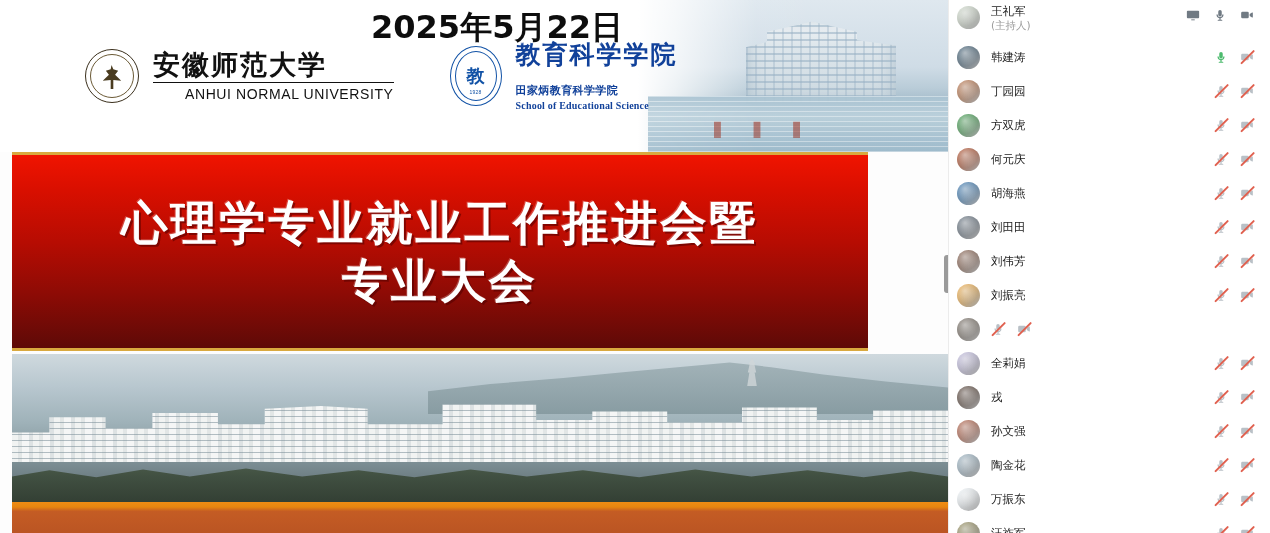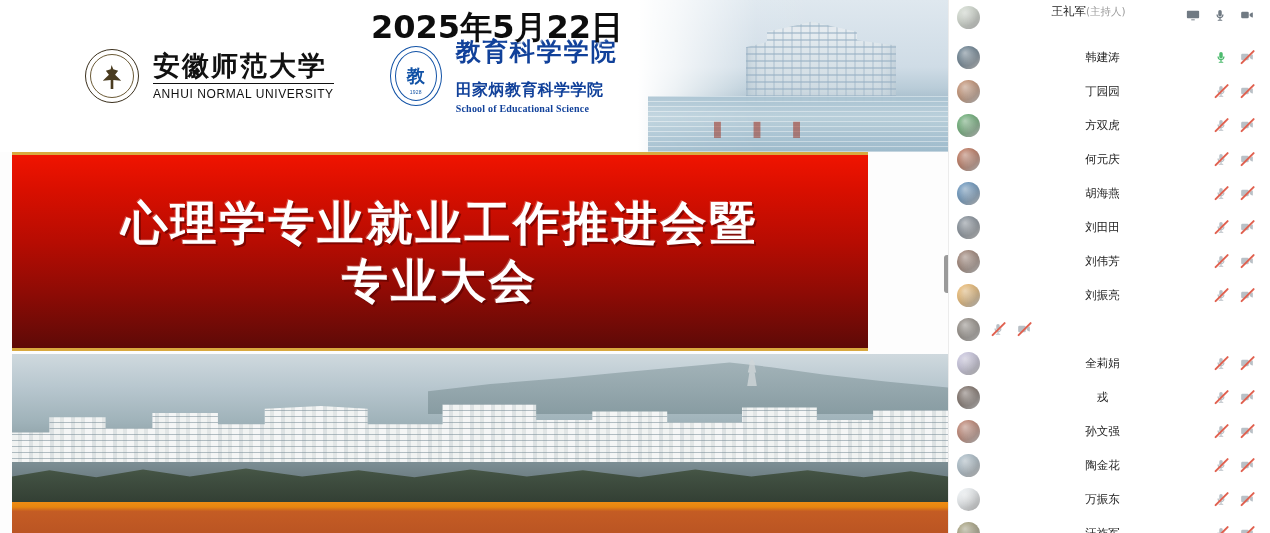--- a/index.html
+++ b/index.html
@@ -77,41 +77,42 @@
     clip-path: polygon(48% 0%, 56% 18%, 78% 24%, 64% 40%, 92% 66%, 56% 62%, 56% 100%, 44% 100%, 44% 62%, 8% 66%, 36% 40%, 22% 24%, 44% 18%);
   }
 
   .univ-name{
     font-family:"Liberation Serif","DejaVu Serif",serif;
     font-size:27px; font-weight:700; color:#111; letter-spacing:2px;
     border-bottom:1.6px solid #111; padding-bottom:1px; line-height:1.15;
     white-space:nowrap;
   }
   .univ-en{
-    font-size:12px; letter-spacing:.6px; color:#111; margin-top:3px; white-space:nowrap;
+    font-size:14px; letter-spacing:.6px; color:#111; margin-top:3px; white-space:nowrap;
     font-family:"Liberation Sans",sans-serif;
+    margin-left:32px;
   }
 
   .seal-blue{ width:52px; height:60px; border-radius:50%; border:1.8px solid #1152a6; position:relative; flex:none; background:#fff; }
   .seal-blue::before{ content:""; position:absolute; inset:4px; border-radius:50%; border:1px solid #1152a6; }
   .seal-blue-mark{
     position:absolute; left:50%; top:50%; transform:translate(-50%,-50%);
     width:22px; height:26px; color:#1152a6; font-size:18px; font-weight:700;
     display:flex; align-items:center; justify-content:center;
     font-family:"Liberation Serif",serif;
   }
   .seal-blue-year{
     position:absolute; left:50%; bottom:10px; transform:translateX(-50%);
     font-size:5px; color:#1152a6; letter-spacing:.2px;
   }
   .col-name{
     font-family:"Liberation Serif","DejaVu Serif",serif;
     font-size:25px; font-weight:700; color:#11419a; letter-spacing:2px; line-height:1.1; white-space:nowrap;
   }
-  .col-sub{ font-size:16px; color:#11419a; letter-spacing:.4px; margin-top:14px; white-space:nowrap; font-weight:700;
+  .col-sub{ font-size:11px; color:#11419a; letter-spacing:.4px; margin-top:14px; white-space:nowrap; font-weight:700;
     font-family:"Liberation Serif",serif;}
   .col-en{ font-size:10px; color:#11419a; letter-spacing:.2px; margin-top:2px; white-space:nowrap;
     font-family:"Liberation Serif",serif; font-weight:700;}
 
   
   .banner{
     position:absolute; left:12px; top:152px; width:856px; height:199px;
     background: linear-gradient(to bottom, #f01400 0%, #d90f00 18%, #b70c02 45%, #8d0b05 72%, #5e0a07 100%);
     border-top:3px solid #d9a котор;
     border-top:3px solid #d9a93f;
@@ -209,21 +210,21 @@
     display:flex; align-items:center;
     padding:0 16px 0 8px;
     background:#fff;
   }
   .avatar{
     width:23px; height:23px; border-radius:50%;
     flex:none; margin-right:11px;
     background:#d8d8d8;
     overflow:hidden; position:relative;
   }
-  .pname-wrap{ flex:1 1 auto; min-width:0; display:flex; flex-direction:row; justify-content:center; }
+  .pname-wrap{ flex:1 1 auto; min-width:0; display:flex; flex-direction:column; justify-content:center; }
   .pname{
     font-size:11.5px; color:#1c1c1c; line-height:1.25;
     white-space:nowrap; overflow:hidden; text-overflow:ellipsis;
     font-family:"DejaVu Sans","Liberation Sans",sans-serif;
   }
   .prole{
     font-size:10.5px; color:#9b9b9b; line-height:1.25; margin-top:1px;
     font-family:"DejaVu Sans","Liberation Sans",sans-serif;
   }
   .prow.host{ height:40px; align-items:flex-start; padding-top:4px; }

